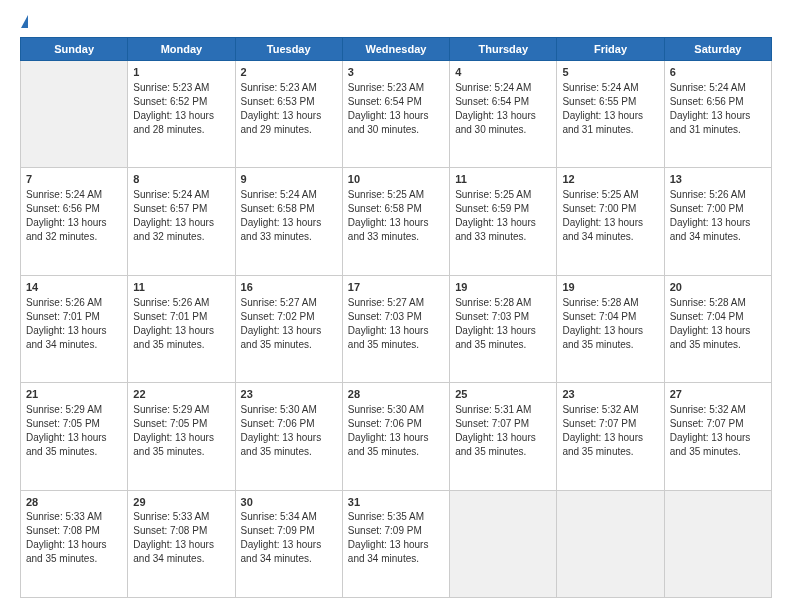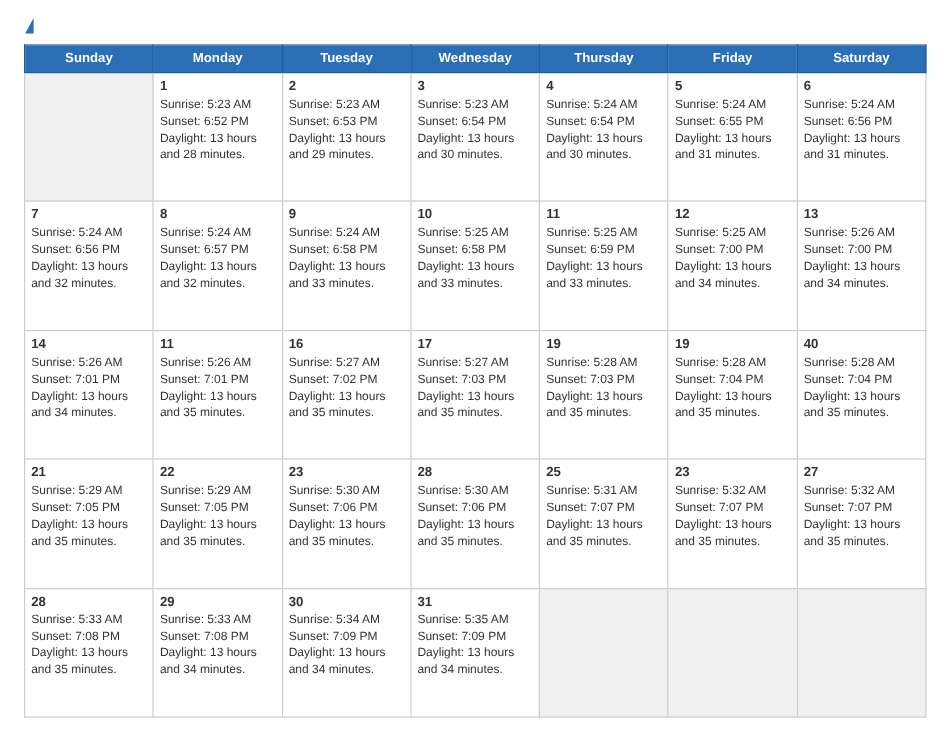--- a/index.html
+++ b/index.html
@@ -134,21 +134,21 @@
           <td><span class="day-num">12</span><span class="cell-text">Sunrise: 5:25 AM<br>Sunset: 7:00 PM<br>Daylight: 13 hours<br>and 34 minutes.</span></td>
           <td><span class="day-num">13</span><span class="cell-text">Sunrise: 5:26 AM<br>Sunset: 7:00 PM<br>Daylight: 13 hours<br>and 34 minutes.</span></td>
         </tr>
         <tr>
           <td><span class="day-num">14</span><span class="cell-text">Sunrise: 5:26 AM<br>Sunset: 7:01 PM<br>Daylight: 13 hours<br>and 34 minutes.</span></td>
           <td><span class="day-num">11</span><span class="cell-text">Sunrise: 5:26 AM<br>Sunset: 7:01 PM<br>Daylight: 13 hours<br>and 35 minutes.</span></td>
           <td><span class="day-num">16</span><span class="cell-text">Sunrise: 5:27 AM<br>Sunset: 7:02 PM<br>Daylight: 13 hours<br>and 35 minutes.</span></td>
           <td><span class="day-num">17</span><span class="cell-text">Sunrise: 5:27 AM<br>Sunset: 7:03 PM<br>Daylight: 13 hours<br>and 35 minutes.</span></td>
           <td><span class="day-num">19</span><span class="cell-text">Sunrise: 5:28 AM<br>Sunset: 7:03 PM<br>Daylight: 13 hours<br>and 35 minutes.</span></td>
           <td><span class="day-num">19</span><span class="cell-text">Sunrise: 5:28 AM<br>Sunset: 7:04 PM<br>Daylight: 13 hours<br>and 35 minutes.</span></td>
-          <td><span class="day-num">40</span><span class="cell-text">Sunrise: 5:28 AM<br>Sunset: 7:04 PM<br>Daylight: 13 hours<br>and 35 minutes.</span></td>
+          <td><span class="day-num">20</span><span class="cell-text">Sunrise: 5:28 AM<br>Sunset: 7:04 PM<br>Daylight: 13 hours<br>and 35 minutes.</span></td>
         </tr>
         <tr>
           <td><span class="day-num">21</span><span class="cell-text">Sunrise: 5:29 AM<br>Sunset: 7:05 PM<br>Daylight: 13 hours<br>and 35 minutes.</span></td>
           <td><span class="day-num">22</span><span class="cell-text">Sunrise: 5:29 AM<br>Sunset: 7:05 PM<br>Daylight: 13 hours<br>and 35 minutes.</span></td>
           <td><span class="day-num">23</span><span class="cell-text">Sunrise: 5:30 AM<br>Sunset: 7:06 PM<br>Daylight: 13 hours<br>and 35 minutes.</span></td>
           <td><span class="day-num">28</span><span class="cell-text">Sunrise: 5:30 AM<br>Sunset: 7:06 PM<br>Daylight: 13 hours<br>and 35 minutes.</span></td>
           <td><span class="day-num">25</span><span class="cell-text">Sunrise: 5:31 AM<br>Sunset: 7:07 PM<br>Daylight: 13 hours<br>and 35 minutes.</span></td>
           <td><span class="day-num">23</span><span class="cell-text">Sunrise: 5:32 AM<br>Sunset: 7:07 PM<br>Daylight: 13 hours<br>and 35 minutes.</span></td>
           <td><span class="day-num">27</span><span class="cell-text">Sunrise: 5:32 AM<br>Sunset: 7:07 PM<br>Daylight: 13 hours<br>and 35 minutes.</span></td>
         </tr>

